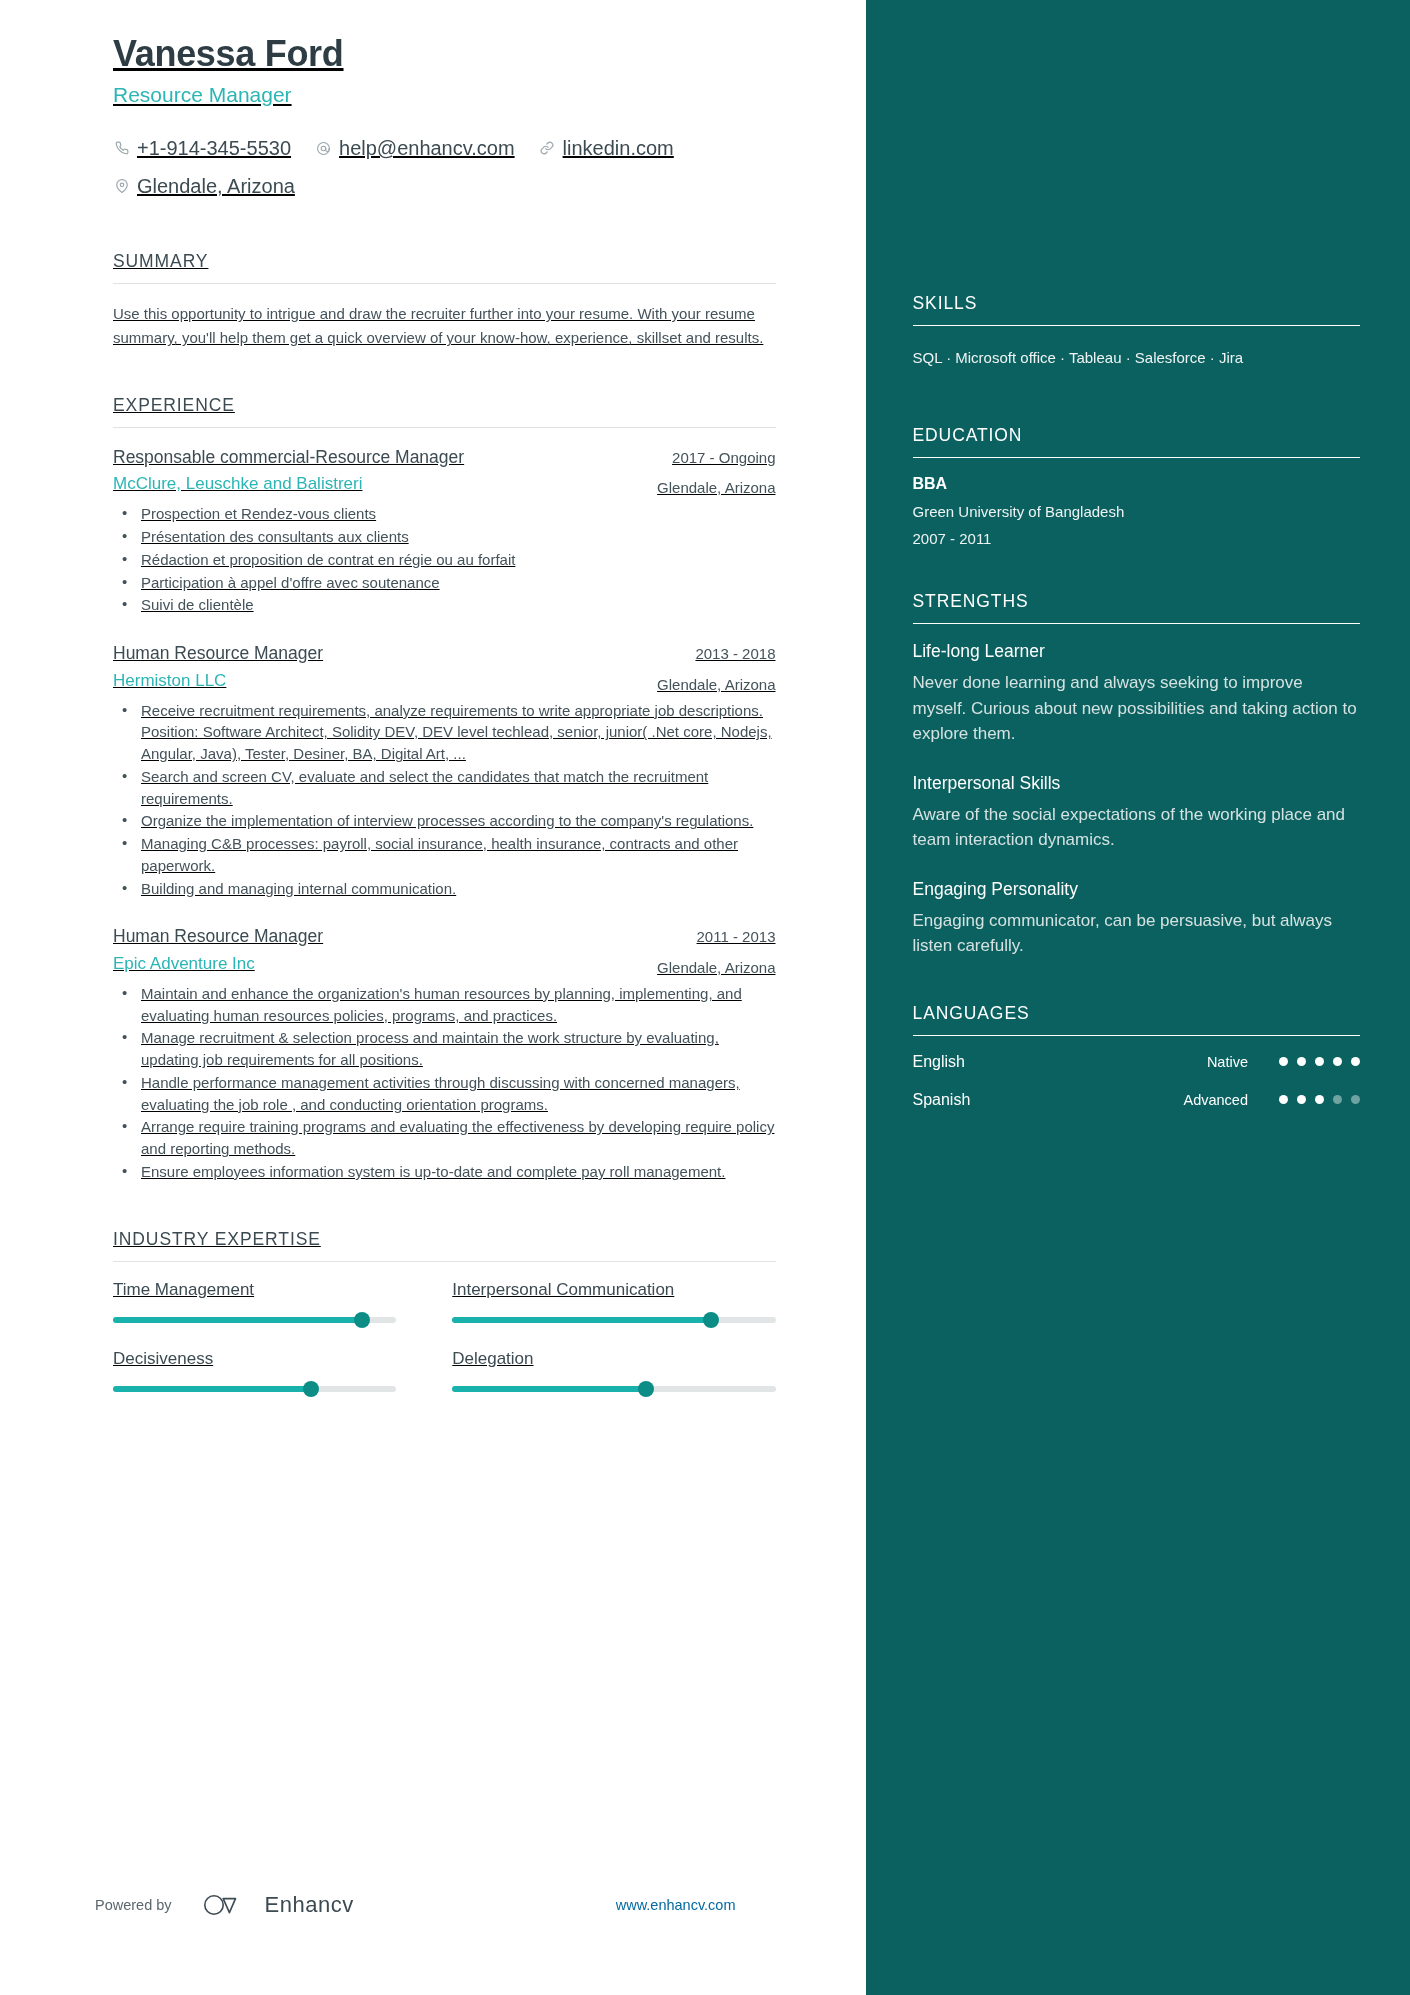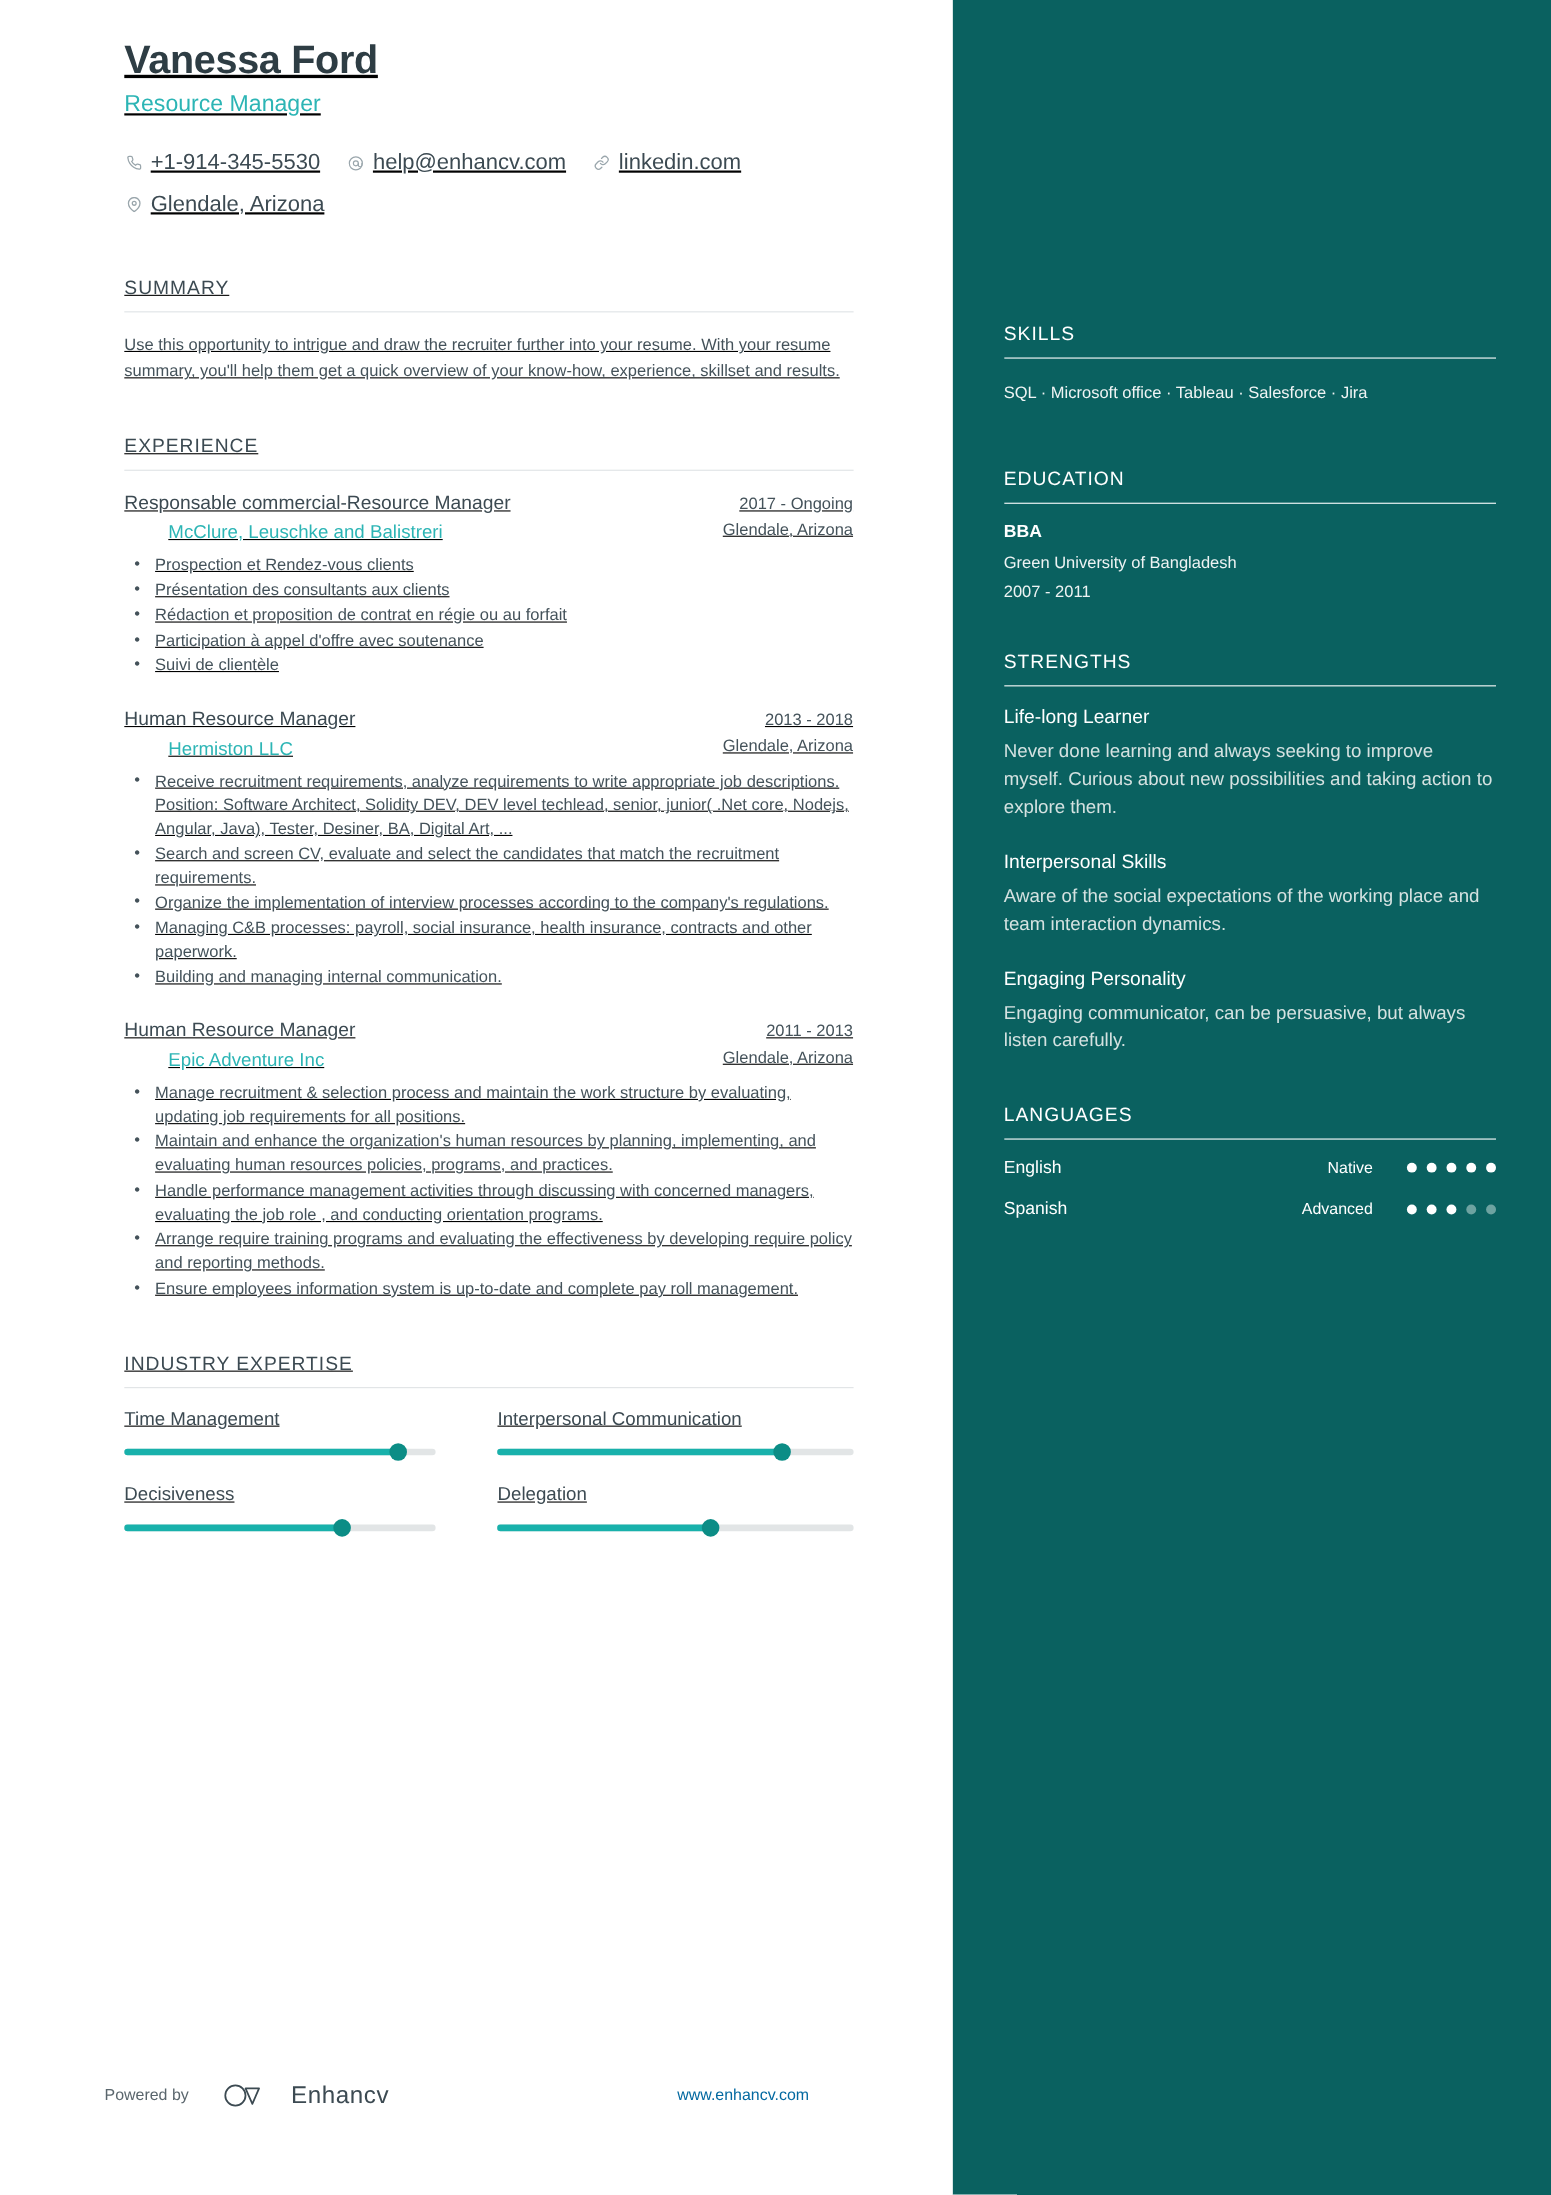--- a/index.html
+++ b/index.html
@@ -113,24 +113,23 @@
   }
   .exp-dates {
     font-size: 15px;
     color: #44525a;
     white-space: nowrap;
     padding-left: 14px;
   }
   .exp-sub {
     display: flex;
     justify-content: space-between;
-    align-items: flex-start;
+    align-items: flex-end;
     margin-top: 4px;
     margin-bottom: 7px;
-    margin-left: 40px;
   }
   .exp-company {
     font-size: 17px;
     color: #2cb5b5;
     line-height: 1.35;
   }
   .exp-loc {
     font-size: 15px;
     color: #44525a;
     white-space: nowrap;
@@ -423,22 +422,22 @@
           <div class="exp-entry">
             <div class="exp-top">
               <div class="exp-role">Human Resource Manager</div>
               <div class="exp-dates">2011 - 2013</div>
             </div>
             <div class="exp-sub">
               <div class="exp-company">Epic Adventure Inc</div>
               <div class="exp-loc">Glendale, Arizona</div>
             </div>
             <ul class="bullets">
+              <li>Maintain and enhance the organization's human resources by planning, implementing, and evaluating human resources policies, programs, and practices.</li>
               <li>Manage recruitment &amp;  selection process and maintain the work structure by evaluating, updating job requirements for all positions.</li>
-              <li>Maintain and enhance the organization's human resources by planning, implementing, and evaluating human resources policies, programs, and practices.</li>
               <li>Handle performance management activities through discussing with concerned managers, evaluating the job role , and conducting orientation programs.</li>
               <li>Arrange require training programs and evaluating the effectiveness by developing require policy and reporting methods.</li>
               <li>Ensure employees information system is up-to-date and complete pay roll management.</li>
             </ul>
           </div>
         </div>
     </div>
 
     <div class="section">
       <div class="sec-head">INDUSTRY EXPERTISE</div>

